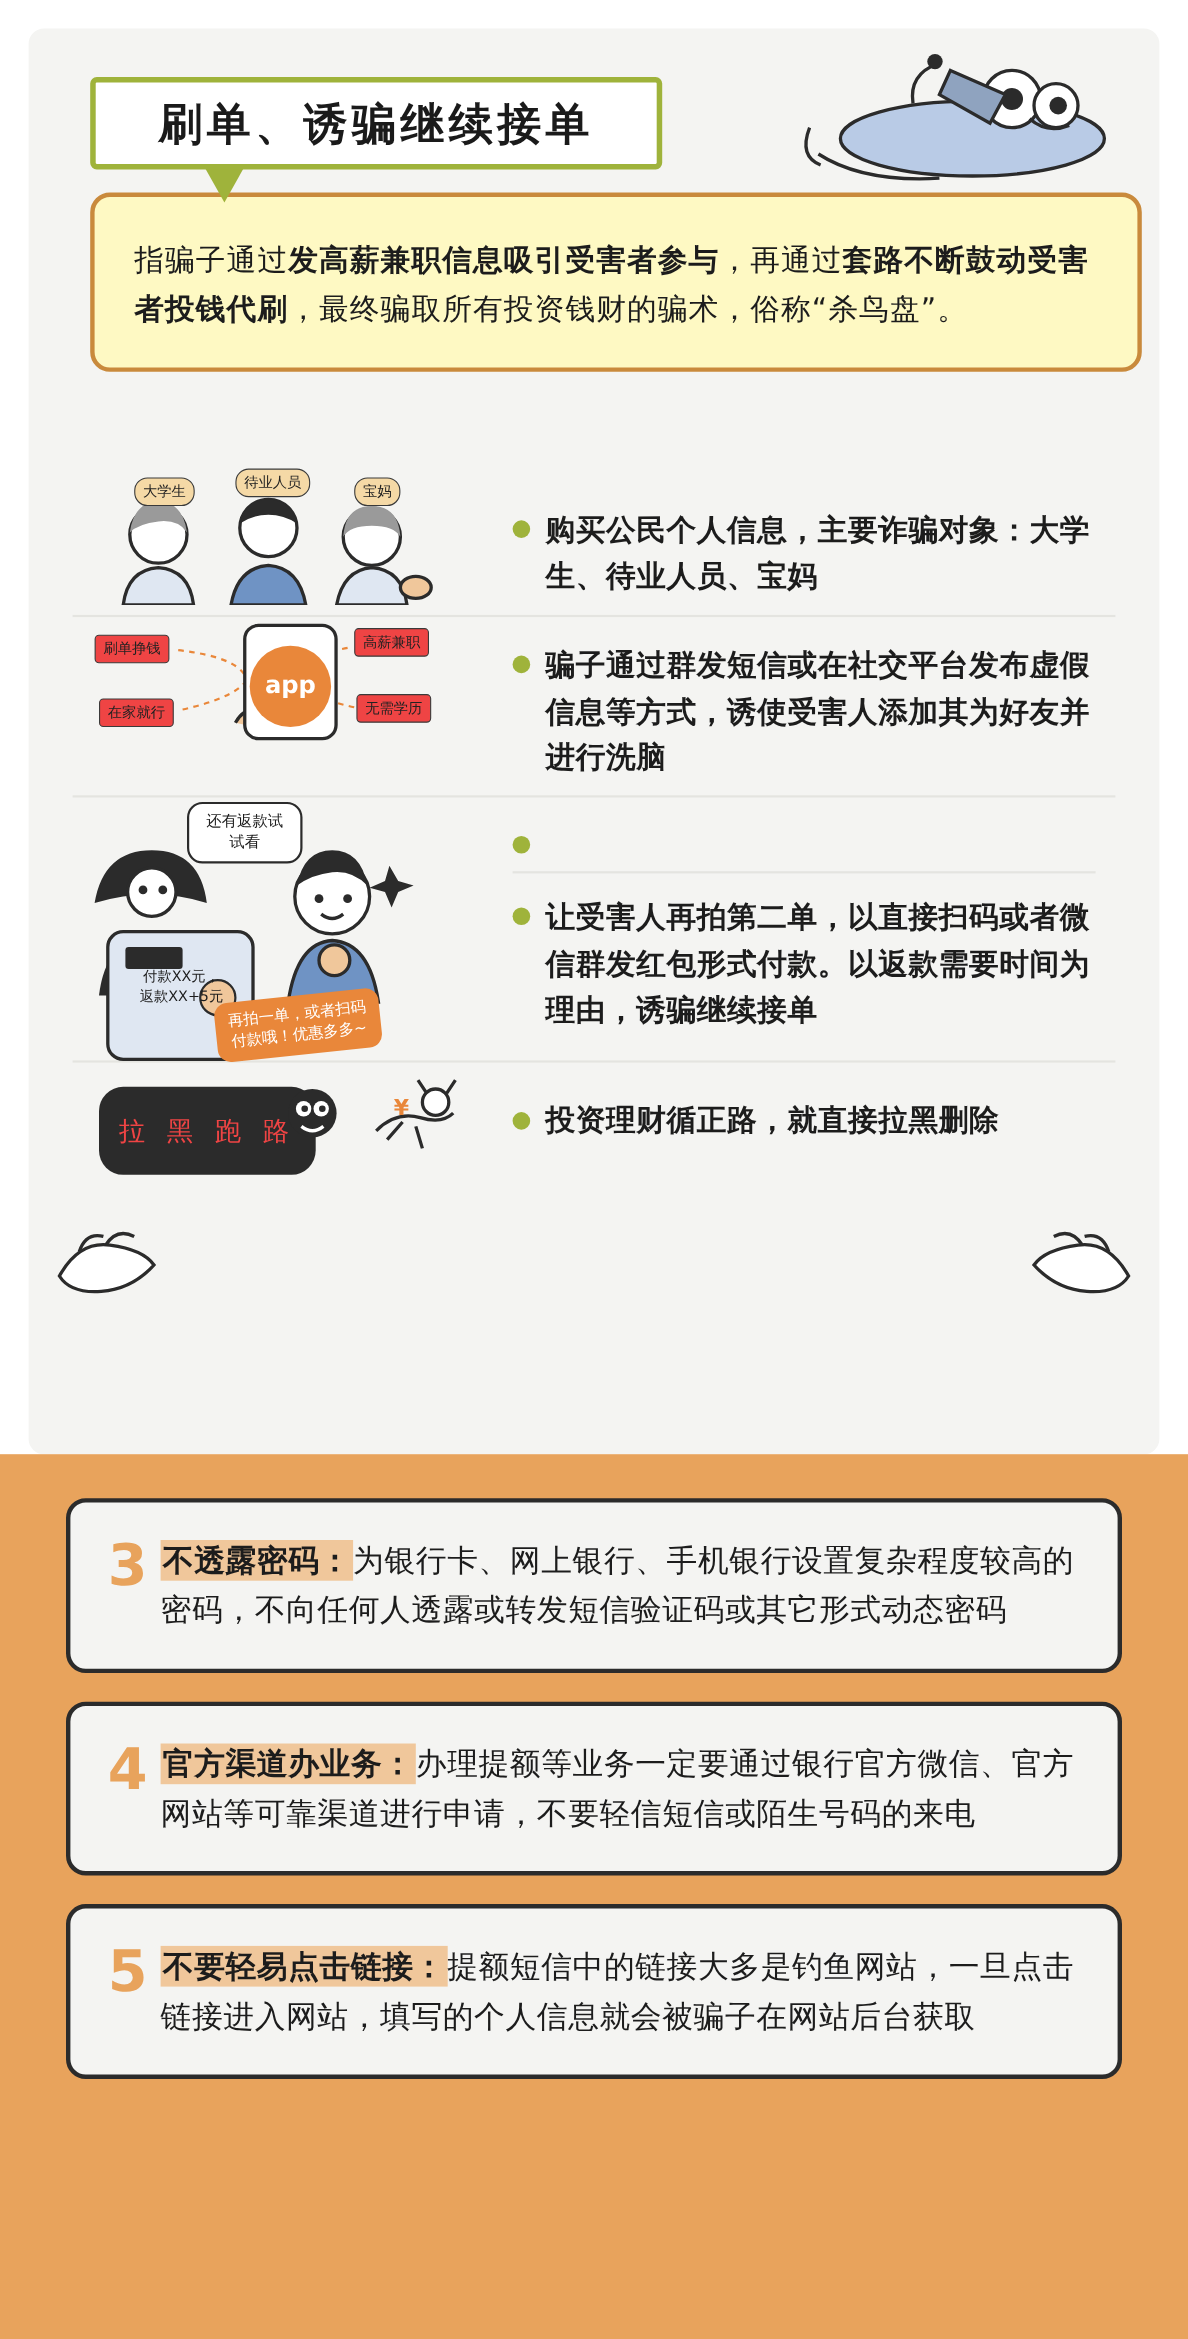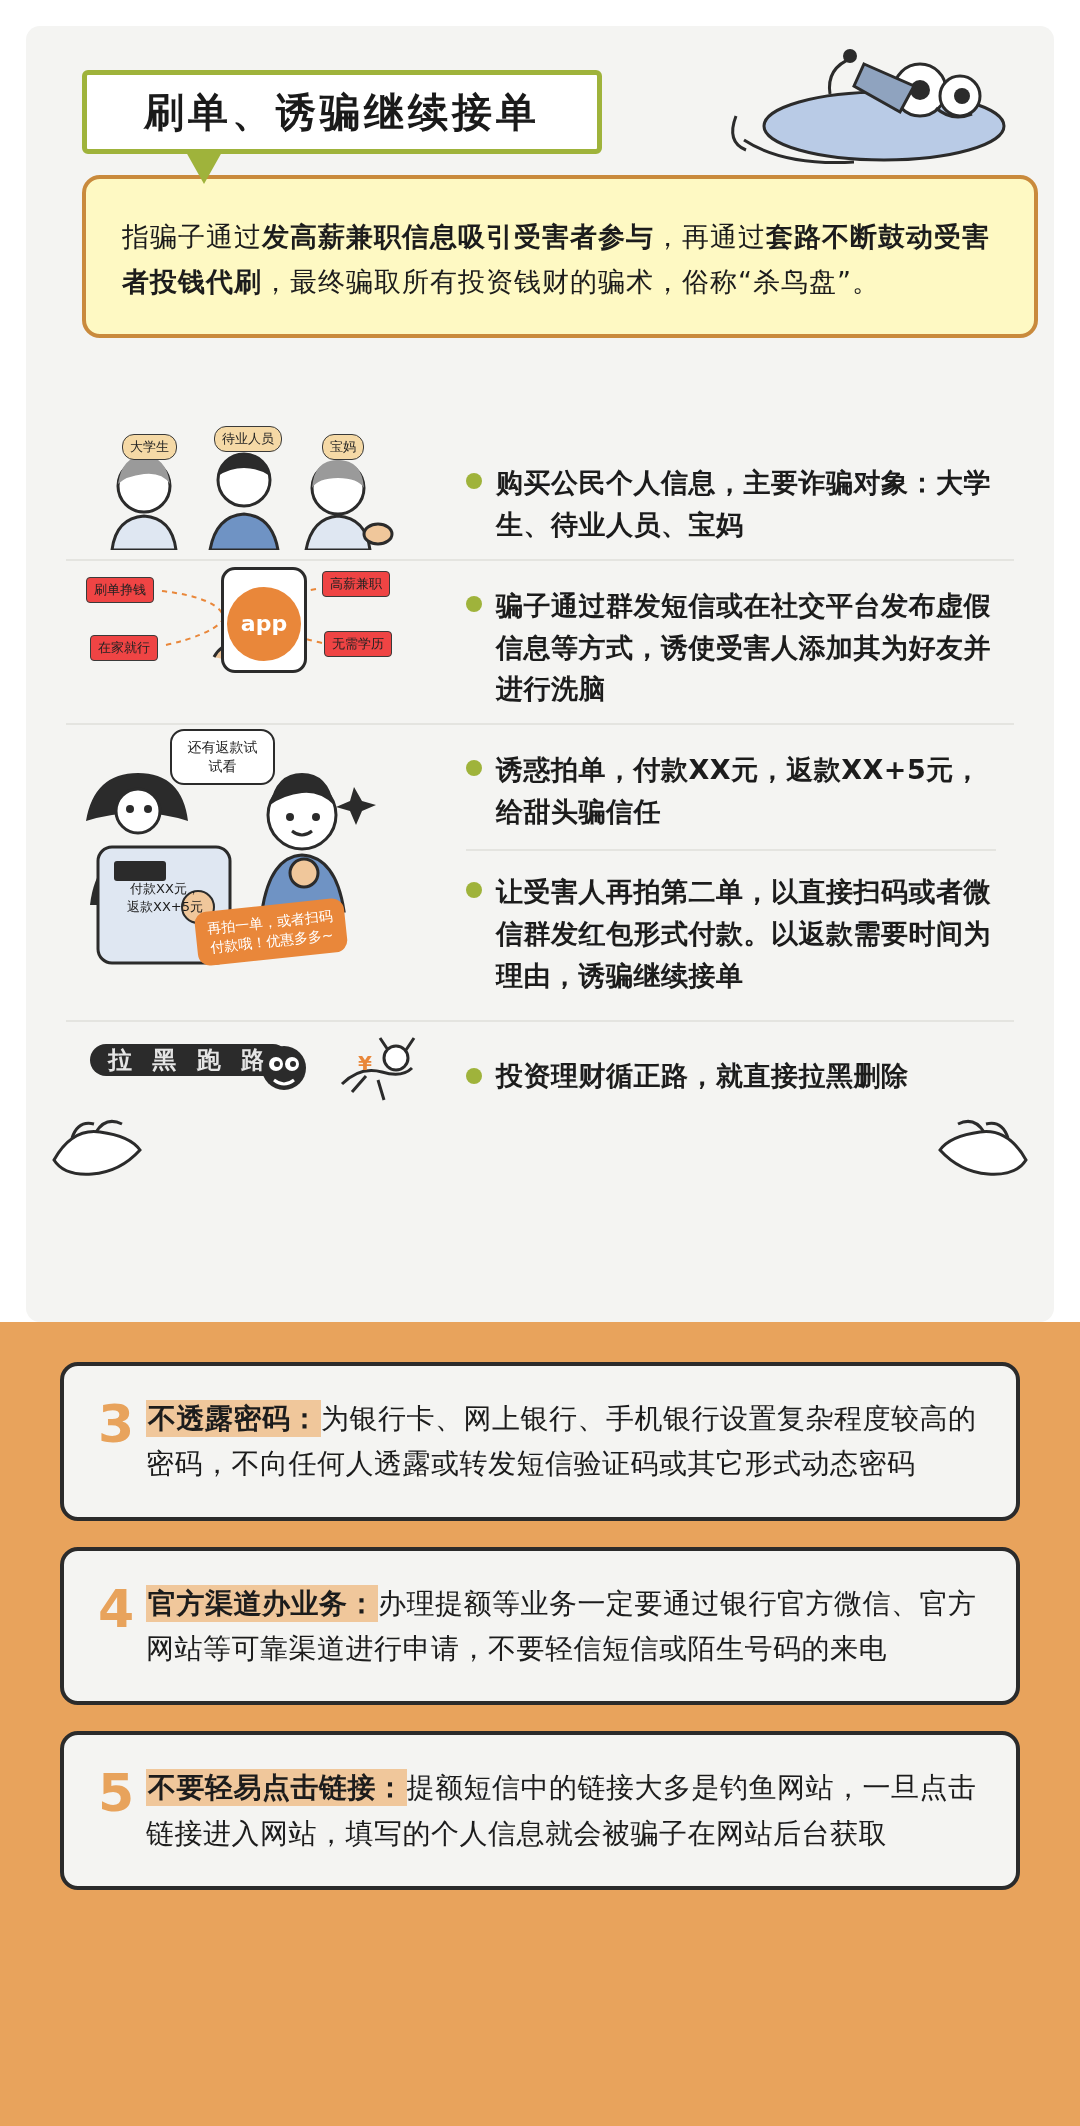--- a/index.html
+++ b/index.html
@@ -230,27 +230,27 @@
     white-space: nowrap;
   }
   .tag-round {
     border-radius: 12px;
     background: #f5d9a6;
     border: 1.5px solid #3a3a3a;
   }
   .blk-pill {
     position: absolute;
     background: #2b2b2b;
-    color: #e5e5e5;
+    color: #ef4444;
     border-radius: 22px;
     font-family: "DejaVu Sans", sans-serif;
     font-size: 24px;
-    font-weight: 700;
+    font-weight: 400;
     letter-spacing: 6px;
-    padding: 0 18px;
+    padding: 24px 18px;
   }
   .bubble {
     position: absolute;
     background: #ffffff;
     border: 2px solid #2b2b2b;
     border-radius: 14px;
     font-family: "DejaVu Sans", sans-serif;
     font-size: 14px;
     line-height: 1.35;
     padding: 7px 10px;
@@ -398,21 +398,20 @@
               <circle cx="238" cy="148" r="14" fill="#f0c79b" stroke="#2b2b2b" stroke-width="3"></circle>
               <path d="M288 62 l8 14 14 4 -14 6 -6 14 -6 -14 -14 -4 14 -6z" fill="#2b2b2b"></path>
             </svg>
             <div class="bubble" style="left:104px;top:4px;width:105px"><span>还有返款试试看</span></div>
             <div class="bubble" style="left:48px;top:148px;width:102px;font-size:13px;border:none;background:transparent"><span>付款XX元，返款XX+5元</span></div>
             <div class="bubble-orange" style="left:130px;top:180px;width:150px"><span>再拍一单，或者扫码付款哦！优惠多多~</span></div>
           </div>
           <div style="flex:1;display:flex;flex-direction:column;justify-content:center">
             <div class="step-body" style="padding-bottom:12px">
               <span class="bullet"></span>
-              <span class="step-text">诱惑拍单，付款XX元，返款XX+5元，给甜头骗信任</span>
             </div>
             <div style="height:2px;background:#e4e4e0;margin:4px 18px 10px 0"></div>
             <div class="step-sub">
               <span class="bullet"></span>
               <span class="step-text">让受害人再拍第二单，以直接扫码或者微信群发红包形式付款。以返款需要时间为理由，诱骗继续接单</span>
             </div>
           </div>
         </div>
 
         <div class="step-row" style="min-height:96px;border-bottom:none">

